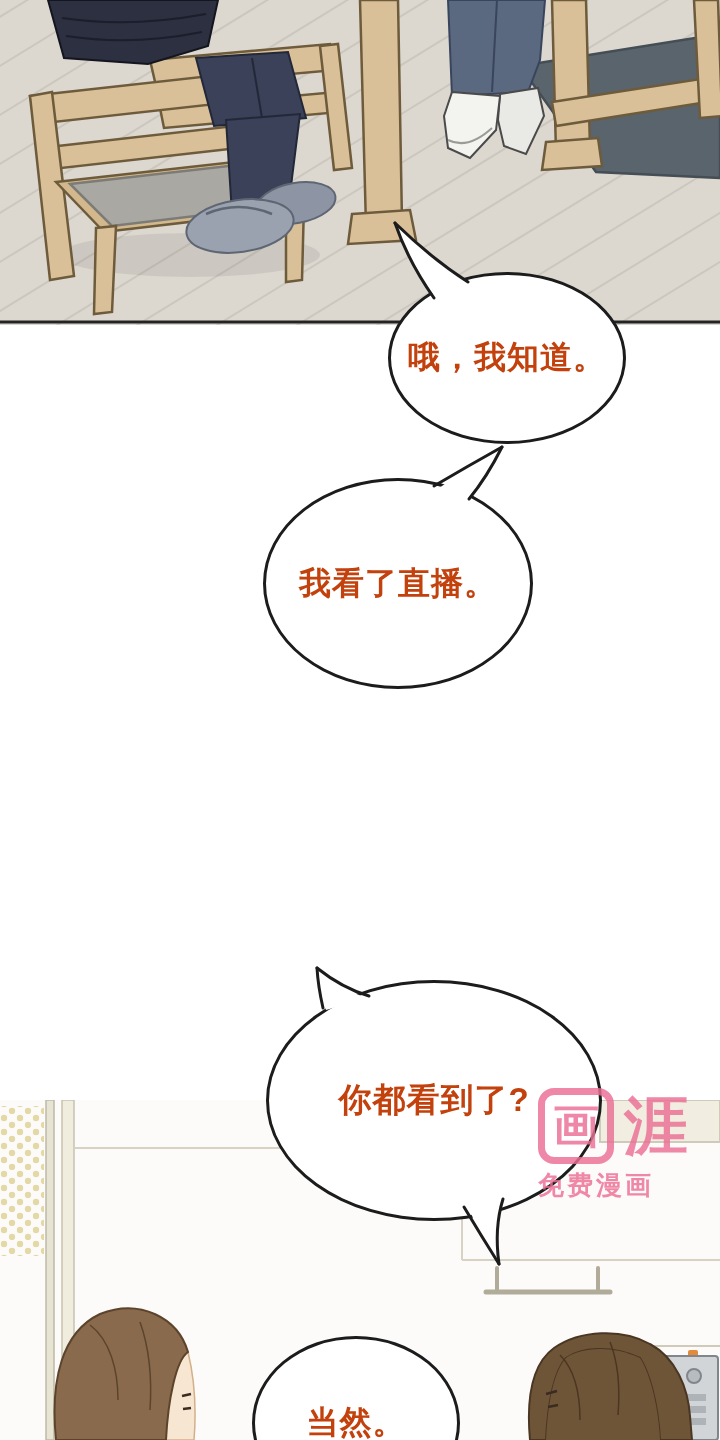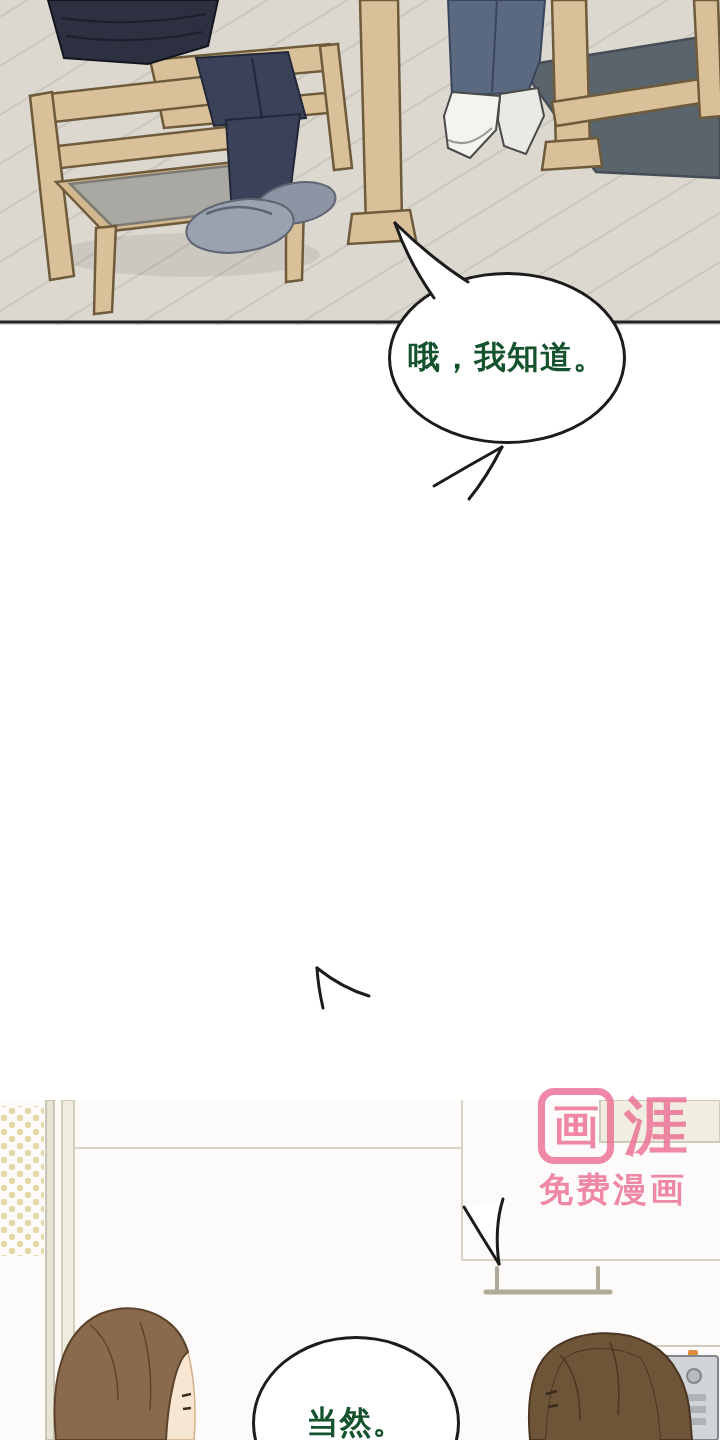--- a/index.html
+++ b/index.html
@@ -8,42 +8,42 @@
     overflow:hidden; background:#ffffff;
     font-family:"Liberation Sans","DejaVu Sans",sans-serif;
   }
   .panel-top { position:absolute; top:0; left:0; z-index:1; }
   .panel-top svg, .scene-bottom svg { display:block; }
   .scene-bottom { position:absolute; top:1100px; left:0; z-index:1; }
 
   .bubble {
     position:absolute; background:#ffffff; border:3px solid #1c1c1c;
     border-radius:50%; display:flex; align-items:center; justify-content:center;
-    font-weight:700; color:#14532d; z-index:3;
+    font-weight:700; color:#c2410c; z-index:3;
     letter-spacing:1px;
   }
   #bubble1 { left:388px; top:272px; width:232px; height:166px; font-size:32px; }
   #bubble2 { left:263px; top:478px; width:264px; height:205px; font-size:32px; }
   #bubble3 { left:157px; top:835px; width:214px; height:142px; font-size:32px; }
   #bubble4 { left:266px; top:980px; width:330px; height:235px; font-size:33px; }
   #bubble5 { left:252px; top:1336px; width:202px; height:168px; font-size:32px; }
 
   .tails { position:absolute; top:0; left:0; z-index:4; pointer-events:none; }
 
   .watermark {
     position:absolute; left:538px; top:1088px; z-index:5;
     color:#ec6f95; opacity:0.82; font-weight:700; line-height:1;
   }
   .wm-row { display:flex; align-items:center; gap:10px; }
   .wm-icon {
     width:62px; height:62px; border:7px solid currentColor; border-radius:16px;
     display:flex; align-items:center; justify-content:center; font-size:46px;
   }
   .wm-char { font-size:64px; }
-  .wm-sub { font-size:34px; letter-spacing:3px; margin-top:8px;text-align:center; }
+  .wm-sub { font-size:26px; letter-spacing:3px; margin-top:8px; }
 </style>
 </head>
 <body>
 
 <div class="page">
 
   <div class="panel-top">
     <svg width="720" height="325" viewBox="0 0 720 325">
 
       <g>
@@ -181,20 +181,22 @@
         <path d="M 546,340 C 548,300 554,272 566,258 C 580,248 610,244 640,258 C 648,270 658,300 660,340 Z" fill="#6f5538" stroke="none"></path>
         <path d="M 560,255 C 575,270 580,295 580,320" fill="none" stroke="#4a3622" stroke-width="1.5"></path>
         <path d="M 610,242 C 618,262 620,290 618,315" fill="none" stroke="#4a3622" stroke-width="1.5"></path>
         <path d="M 546,294 L 557,291" stroke="#3a2c20" stroke-width="2.5" fill="none"></path>
         <path d="M 548,307 L 558,305" stroke="#3a2c20" stroke-width="2.5" fill="none"></path>
       </g>
     </svg>
   </div>
 
   <div class="bubble" id="bubble1">哦，我知道。</div>
+  <div class="bubble" id="bubble2">我看了直播。</div>
+  <div class="bubble" id="bubble4">你都看到了?</div>
   <div class="bubble" id="bubble5">当然。</div>
 
   <svg class="tails" width="720" height="1440" viewBox="0 0 720 1440">
 
     <path d="M 438,302 Q 410,262 396,224 Q 432,260 472,286 Z" fill="#ffffff"></path>
     <path d="M 434,298 Q 408,261 395,223" fill="none" stroke="#1c1c1c" stroke-width="3" stroke-linecap="round"></path>
     <path d="M 395,223 Q 432,259 468,282" fill="none" stroke="#1c1c1c" stroke-width="3" stroke-linecap="round"></path>
 
     <path d="M 436,490 Q 465,470 503,448 Q 485,478 468,500 Z" fill="#ffffff"></path>
     <path d="M 434,486 Q 468,466 502,447" fill="none" stroke="#1c1c1c" stroke-width="3" stroke-linecap="round"></path>

